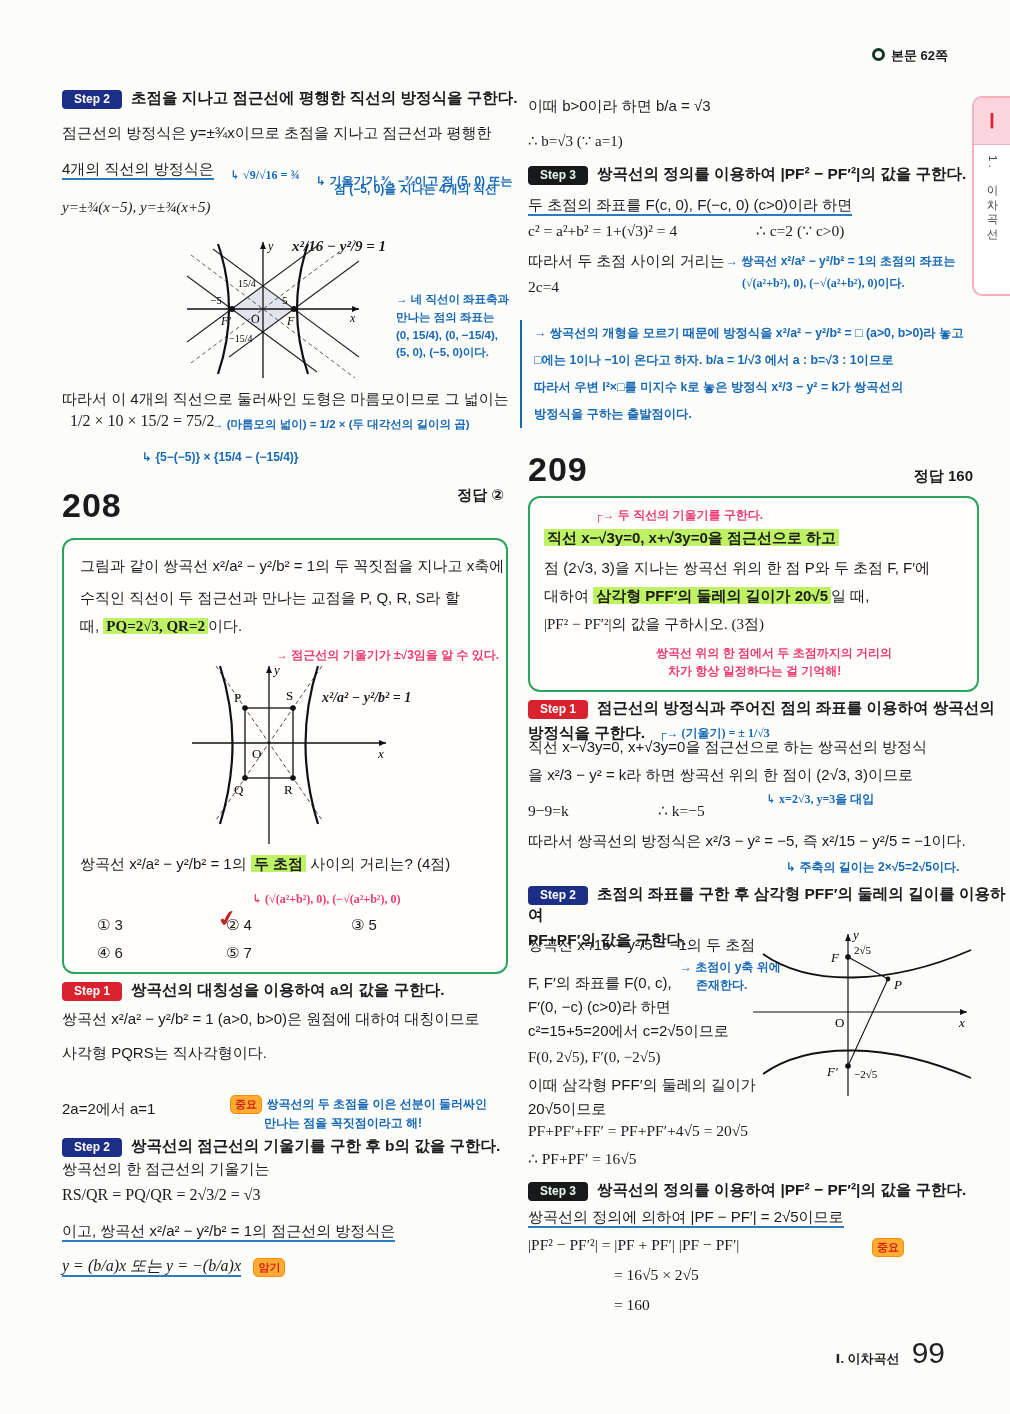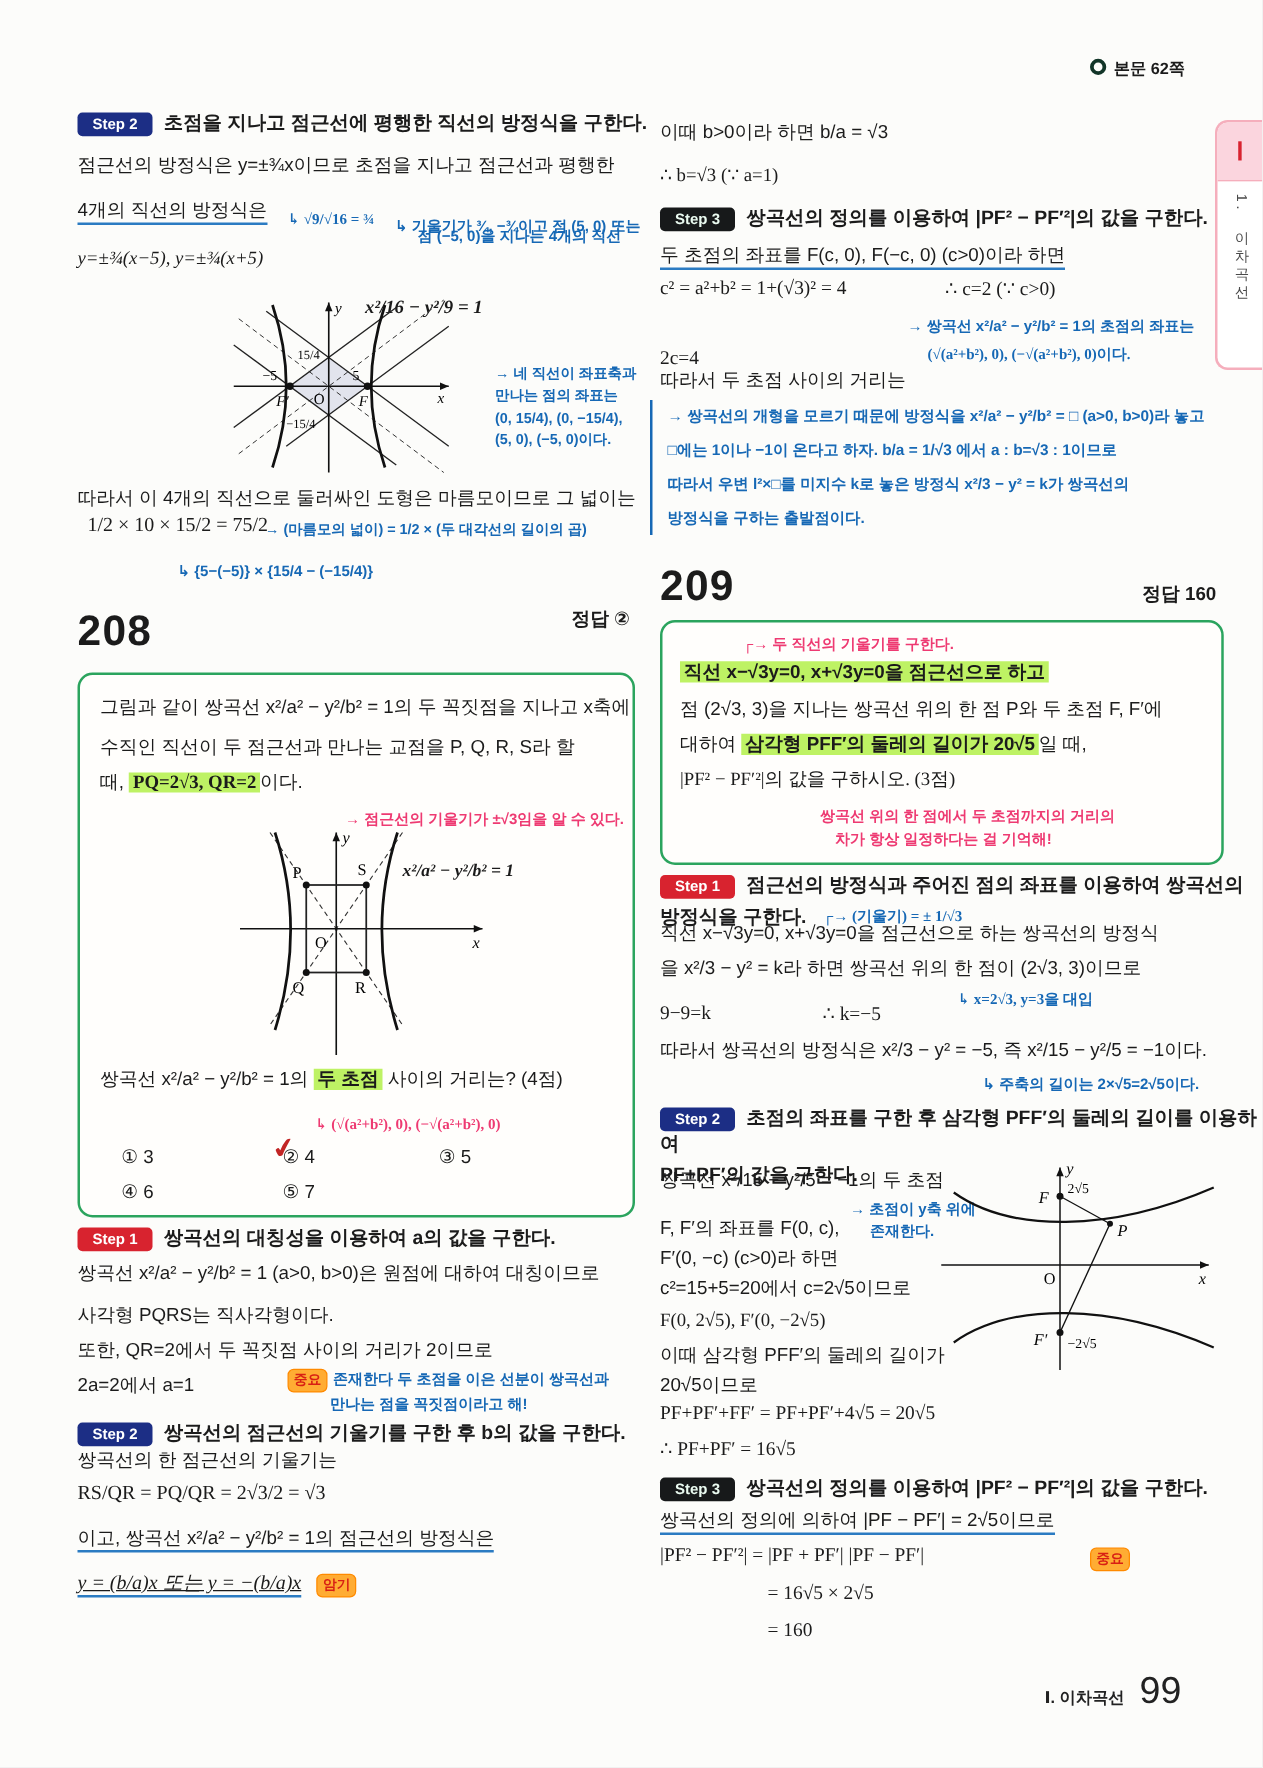--- a/index.html
+++ b/index.html
@@ -155,53 +155,52 @@
       <div class="check abs" style="left:138px;top:354px;">✔</div>
     </div>
   </div>
 
   <div class="abs" style="left:62px;top:980px;">
     <span class="badge redb">Step 1</span><span class="stitle">쌍곡선의 대칭성을 이용하여 a의 값을 구한다.</span>
   </div>
   <div class="abs" style="left:62px;top:1002px;width:448px;height:130px;">
     <div class="txt abs" style="left:0;top:6px;">쌍곡선 x²/a² − y²/b² = 1 (a&gt;0, b&gt;0)은 원점에 대하여 대칭이므로</div>
     <div class="txt abs" style="left:0;top:40px;">사각형 PQRS는 직사각형이다.</div>
-    <div class="txt abs" style="left:0;top:68px;">또한, QR=2에서 두 꼭짓점 사이의 거리가 2이므로</div>
     <div class="txt abs" style="left:0;top:96px;">2a=2에서 a=1</div>
     <div class="abs" style="left:168px;top:92px;width:270px;">
       <span class="impb">중요</span>
-      <span class="bnote">존재한다 두 초점을 이은 선분이 쌍곡선과</span>
+      <span class="bnote">쌍곡선의 두 초점을 이은 선분이 둘러싸인</span>
       <div class="bnote" style="margin-left:34px;">만나는 점을 꼭짓점이라고 해!</div>
     </div>
   </div>
 
   <div class="abs" style="left:62px;top:1136px;">
     <span class="badge navy">Step 2</span><span class="stitle">쌍곡선의 점근선의 기울기를 구한 후 b의 값을 구한다.</span>
   </div>
   <div class="abs" style="left:62px;top:1158px;width:448px;height:150px;">
     <div class="txt abs" style="left:0;top:0;">쌍곡선의 한 점근선의 기울기는</div>
     <div class="serif abs" style="left:0;top:28px;font-size:16px;">RS/QR = PQ/QR = 2√3/2 = √3</div>
     <div class="abs" style="left:0;top:62px;"><span class="txt ulb">이고, 쌍곡선 x²/a² − y²/b² = 1의 점근선의 방정식은</span></div>
     <div class="abs" style="left:0;top:98px;">
-      <span class="serif it ulb" style="font-size:16px;text-decoration:underline;">y = (b/a)x 또는 y = −(b/a)x</span>
+      <span class="serif it ulb" style="font-size:16px;">y = (b/a)x 또는 y = −(b/a)x</span>
       <span class="impb" style="margin-left:8px;">암기</span>
     </div>
   </div>
 
   <div class="txt abs" style="left:528px;top:95px;">이때 b&gt;0이라 하면 b/a = √3</div>
   <div class="txt abs serif" style="left:528px;top:130px;">∴ b=√3 (∵ a=1)</div>
 
   <div class="abs" style="left:528px;top:164px;">
     <span class="badge blkb">Step 3</span><span class="stitle">쌍곡선의 정의를 이용하여 |PF² − PF′²|의 값을 구한다.</span>
   </div>
   <div class="abs" style="left:528px;top:192px;width:448px;height:120px;">
     <div class="abs" style="left:0;top:2px;"><span class="txt ulb">두 초점의 좌표를 F(c, 0), F(−c, 0) (c&gt;0)이라 하면</span></div>
     <div class="serif abs" style="left:0;top:30px;font-size:15.5px;">c² = a²+b² = 1+(√3)² = 4</div>
     <div class="serif abs" style="left:228px;top:30px;font-size:15.5px;">∴ c=2 (∵ c&gt;0)</div>
-    <div class="txt abs" style="left:0;top:58px;margin-top:44px;">따라서 두 초점 사이의 거리는</div>
+    <div class="txt abs" style="left:0;top:58px;">따라서 두 초점 사이의 거리는</div>
     <div class="serif abs" style="left:0;top:86px;font-size:15.5px;">2c=4</div>
     <div class="bnote aR abs" style="left:198px;top:60px;">쌍곡선 x²/a² − y²/b² = 1의 초점의 좌표는</div>
     <div class="bnote abs serif" style="left:214px;top:82px;">(√(a²+b²), 0), (−√(a²+b²), 0)이다.</div>
   </div>
 
   <div class="bluebracket abs" style="left:520px;top:320px;width:452px;">
     <div class="bnote aR" style="font-size:12.3px;line-height:2.2;">쌍곡선의 개형을 모르기 때문에 방정식을 x²/a² − y²/b² = □ (a&gt;0, b&gt;0)라 놓고</div>
     <div class="bnote" style="font-size:12.3px;line-height:2.2;">□에는 1이나 −1이 온다고 하자. b/a = 1/√3 에서 a : b=√3 : 1이므로</div>
     <div class="bnote" style="font-size:12.3px;line-height:2.2;">따라서 우변 l²×□를 미지수 k로 놓은 방정식 x²/3 − y² = k가 쌍곡선의</div>
     <div class="bnote" style="font-size:12.3px;line-height:2.2;">방정식을 구하는 출발점이다.</div>

